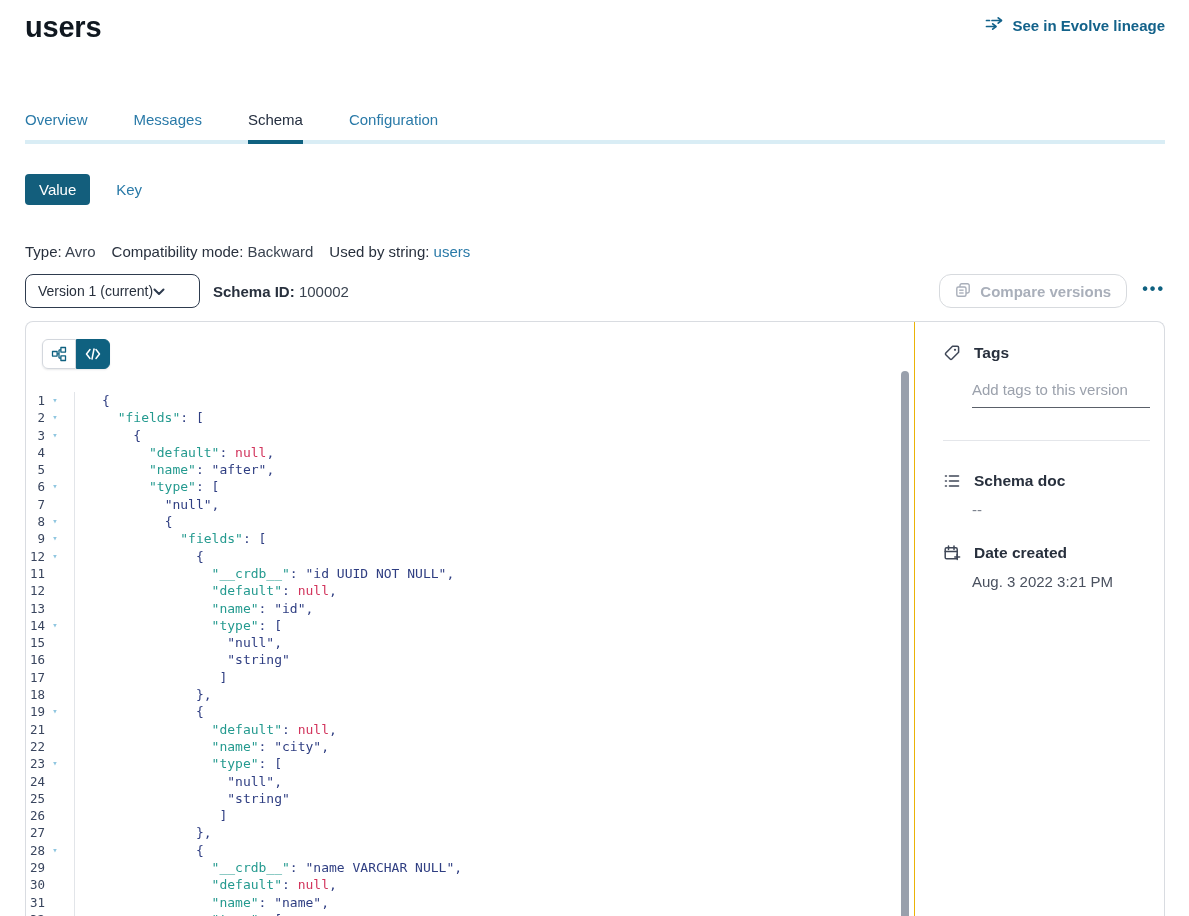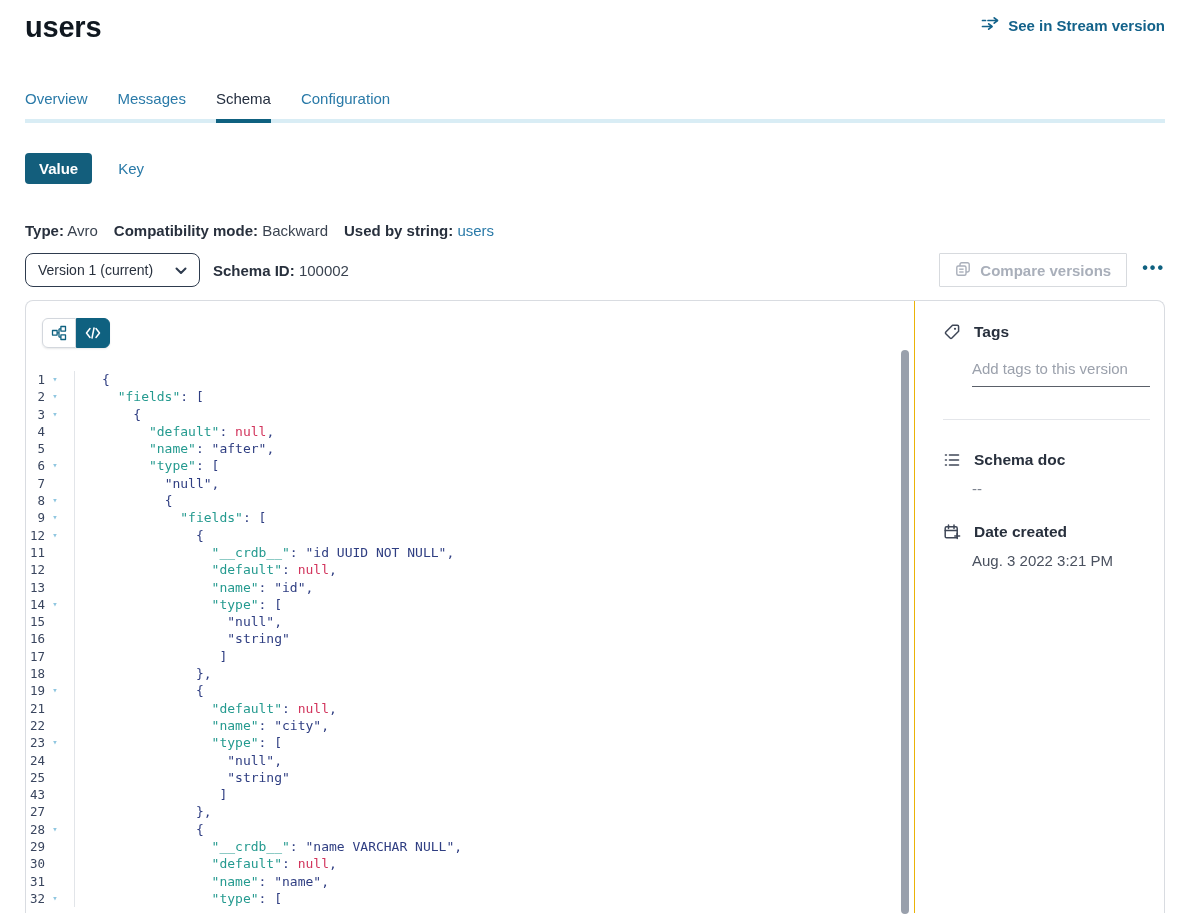--- a/index.html
+++ b/index.html
@@ -10,44 +10,44 @@
     font-family: "Liberation Sans", sans-serif;
   }
   .page { padding: 0 24px 0 25px; }
 
   
   .page-header { display: flex; justify-content: space-between; align-items: flex-start; padding-top: 10px; }
   .page-title { font-size: 29px; line-height: 34px; font-weight: 700; color: #101820; letter-spacing: -0.2px; }
   .lineage-link { display: flex; align-items: center; gap: 8px; color: #13628a; font-size: 15px; font-weight: 600; margin-top: 6px; cursor: pointer; }
 
   
-  .tabs { margin-top: 46px; display: flex; gap: 30px; border-bottom: 4px solid #d9edf5; }
+  .tabs { margin-top: 67px; display: flex; gap: 46px; border-bottom: 4px solid #d9edf5; }
   .tab { font-size: 15px; font-weight: 500; color: #2a7aa8; padding-bottom: 12px; position: relative; cursor: pointer; }
   .tab.active { color: #242e3f; }
   .tab.active::after { content: ""; position: absolute; left: 0; right: 0; bottom: -4px; height: 4px; background: #0f6180; }
 
   
   .kv-toggle { margin-top: 30px; display: flex; align-items: center; }
-  .kv-value-btn { background: #135e7c; color: #fff; font-size: 15px; font-weight: 700; padding: 12px 14px; border-radius: 4px; height: 31px; display: flex; align-items: center; cursor: pointer; }
+  .kv-value-btn { background: #135e7c; color: #fff; font-size: 15px; font-weight: 400; padding: 12px 14px; border-radius: 4px; height: 31px; display: flex; align-items: center; cursor: pointer; }
   .kv-key-btn { color: #2a7aa8; font-size: 15px; font-weight: 500; margin-left: 26px; cursor: pointer; }
 
   
   .meta-bar { margin-top: 37px; display: flex; gap: 16px; font-size: 15px; line-height: 19px; }
-  .meta-label { font-weight: 700; color: #28303d; }
+  .meta-label { font-weight: 400; color: #28303d; }
   .meta-value { color: #3a4350; }
   .meta-value.link { color: #2a7aa8; cursor: pointer; }
 
   
   .version-bar { margin-top: 13px; display: flex; align-items: center; }
-  .version-select { width: 175px; height: 34px; border: 1.5px solid #2e3b4e; border-radius: 8px; padding: 0 12px; display: flex; align-items: center; justify-content: space-between; font-size: 14px; color: #28303d; cursor: pointer; background: #fff; }
+  .version-select { width: 175px; height: 34px; border: 1.5px solid #2e3b4e; border-radius: 8px; padding: 0 12px; display: flex; align-items: center; font-size: 14px; color: #28303d; cursor: pointer; background: #fff; }
   .schema-id-wrap { margin-left: 13px; font-size: 15px; }
   .schema-id-label { font-weight: 700; color: #28303d; }
   .schema-id-value { color: #3a4350; }
   .vb-spacer { flex: 1; }
-  .btn { height: 34px; display: flex; align-items: center; gap: 9px; border-radius: 1px; font-size: 15px; font-weight: 600; padding: 0 15px; background: #fff; cursor: pointer; }
+  .btn { height: 34px; display: flex; align-items: center; gap: 9px; border-radius: 12px; font-size: 15px; font-weight: 600; padding: 0 15px; background: #fff; cursor: pointer; }
   .btn-disabled { border: 1px solid #d7dade; color: #a9afba; }
   .btn-primary-outline { border: 1.5px solid #0f6180; color: #0f6180; margin-left: 20px; }
   .more-btn { color: #0f6180; font-size: 16px; font-weight: 700; letter-spacing: 2px; margin-left: 15px; padding-bottom: 4px; cursor: pointer; }
 
   
   .card { margin-top: 13px; border: 1px solid #d9dce1; border-bottom: none; border-radius: 8px 8px 0 0; display: flex; height: 613px; }
   .code-pane { flex: 1; min-width: 0; position: relative; }
   .editor-toolbar { padding: 17px 0 0 16px; }
   .seg { display: inline-flex; border-radius: 6px; box-shadow: 0 1px 2px rgba(20,30,40,0.10); }
   .seg-btn { width: 34px; height: 30px; display: flex; align-items: center; justify-content: center; cursor: pointer; }
@@ -90,21 +90,21 @@
     <div class="lineage-link">
       <span class="icn">
         <svg width="19" height="15" viewBox="0 0 19 15" fill="none" stroke="#13628a" stroke-width="1.7" stroke-linecap="round" stroke-linejoin="round">
           <line x1="1.5" y1="4.5" x2="4.5" y2="4.5"></line>
           <line x1="7" y1="4.5" x2="16" y2="4.5"></line>
           <polyline points="13.2,1.8 16.5,4.5 13.2,7.2"></polyline>
           <line x1="1.5" y1="10.5" x2="10.5" y2="10.5"></line>
           <polyline points="7.7,7.8 11,10.5 7.7,13.2"></polyline>
         </svg>
       </span>
-      <span>See in Stream version</span>
+      <span>See in Evolve lineage</span>
     </div>
   </div>
 
   <nav class="tabs">
       <div class="tab">Overview</div>
       <div class="tab">Messages</div>
       <div class="tab active">Schema</div>
       <div class="tab">Configuration</div>
     </nav>
 
@@ -187,21 +187,21 @@
           <div class="code-line"><span class="ln">15</span><span class="arrow"></span><span class="code-content"><span>                </span><span class="tok-s">"null"</span><span class="tok-p">,</span></span></div>
           <div class="code-line"><span class="ln">16</span><span class="arrow"></span><span class="code-content"><span>                </span><span class="tok-s">"string"</span></span></div>
           <div class="code-line"><span class="ln">17</span><span class="arrow"></span><span class="code-content"><span>               </span><span class="tok-p">]</span></span></div>
           <div class="code-line"><span class="ln">18</span><span class="arrow"></span><span class="code-content"><span>            </span><span class="tok-p">},</span></span></div>
           <div class="code-line"><span class="ln">19</span><span class="arrow">▾</span><span class="code-content"><span>            </span><span class="tok-p">{</span></span></div>
           <div class="code-line"><span class="ln">21</span><span class="arrow"></span><span class="code-content"><span>              </span><span class="tok-k">"default"</span><span class="tok-p">: </span><span class="tok-n">null</span><span class="tok-p">,</span></span></div>
           <div class="code-line"><span class="ln">22</span><span class="arrow"></span><span class="code-content"><span>              </span><span class="tok-k">"name"</span><span class="tok-p">: </span><span class="tok-s">"city"</span><span class="tok-p">,</span></span></div>
           <div class="code-line"><span class="ln">23</span><span class="arrow">▾</span><span class="code-content"><span>              </span><span class="tok-k">"type"</span><span class="tok-p">: [</span></span></div>
           <div class="code-line"><span class="ln">24</span><span class="arrow"></span><span class="code-content"><span>                </span><span class="tok-s">"null"</span><span class="tok-p">,</span></span></div>
           <div class="code-line"><span class="ln">25</span><span class="arrow"></span><span class="code-content"><span>                </span><span class="tok-s">"string"</span></span></div>
-          <div class="code-line"><span class="ln">43</span><span class="arrow"></span><span class="code-content"><span>               </span><span class="tok-p">]</span></span></div>
+          <div class="code-line"><span class="ln">26</span><span class="arrow"></span><span class="code-content"><span>               </span><span class="tok-p">]</span></span></div>
           <div class="code-line"><span class="ln">27</span><span class="arrow"></span><span class="code-content"><span>            </span><span class="tok-p">},</span></span></div>
           <div class="code-line"><span class="ln">28</span><span class="arrow">▾</span><span class="code-content"><span>            </span><span class="tok-p">{</span></span></div>
           <div class="code-line"><span class="ln">29</span><span class="arrow"></span><span class="code-content"><span>              </span><span class="tok-k">"__crdb__"</span><span class="tok-p">: </span><span class="tok-s">"name VARCHAR NULL"</span><span class="tok-p">,</span></span></div>
           <div class="code-line"><span class="ln">30</span><span class="arrow"></span><span class="code-content"><span>              </span><span class="tok-k">"default"</span><span class="tok-p">: </span><span class="tok-n">null</span><span class="tok-p">,</span></span></div>
           <div class="code-line"><span class="ln">31</span><span class="arrow"></span><span class="code-content"><span>              </span><span class="tok-k">"name"</span><span class="tok-p">: </span><span class="tok-s">"name"</span><span class="tok-p">,</span></span></div>
           <div class="code-line"><span class="ln">32</span><span class="arrow">▾</span><span class="code-content"><span>              </span><span class="tok-k">"type"</span><span class="tok-p">: [</span></span></div>
         </div>
       <div class="scroll-thumb"></div>
     </div>
 

